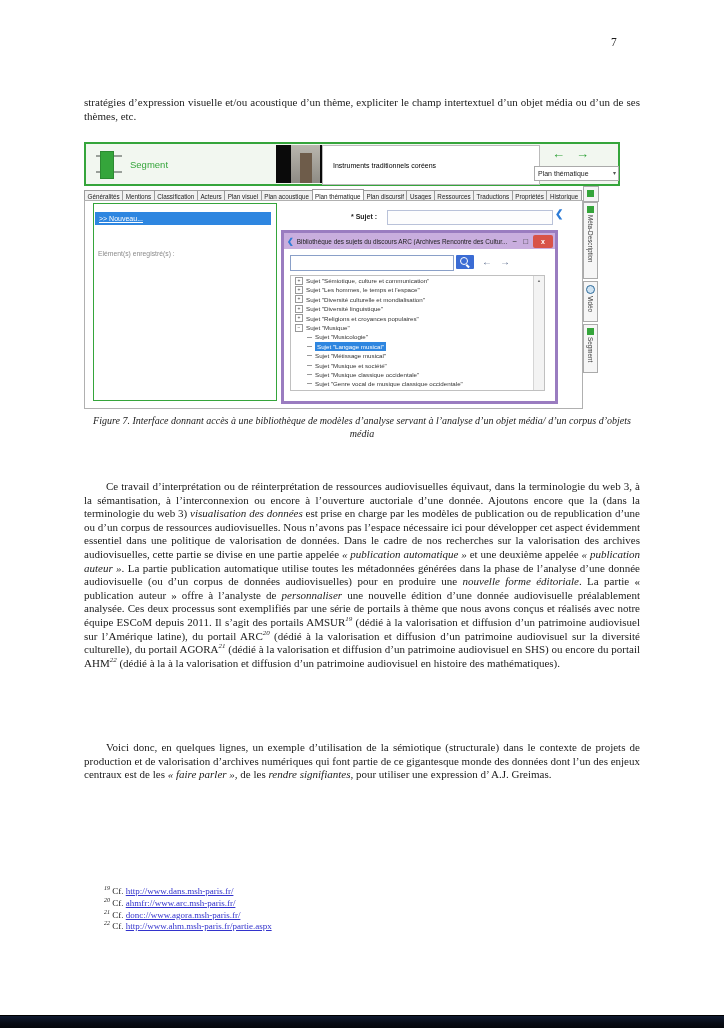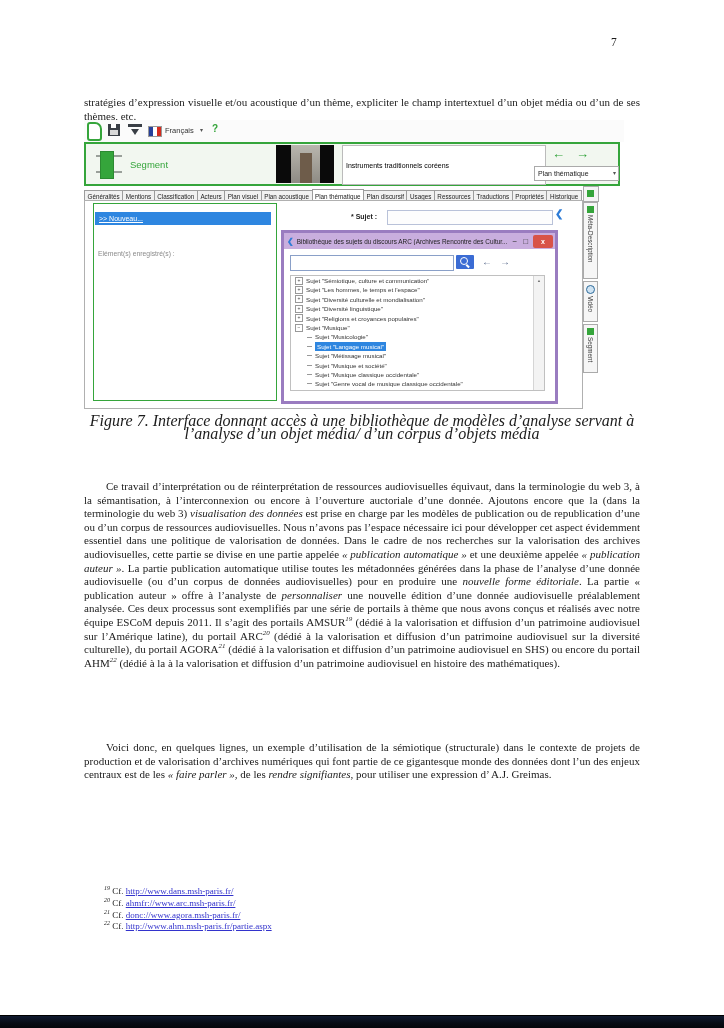--- a/index.html
+++ b/index.html
@@ -6,21 +6,21 @@
   body{width:724px;height:1028px;position:relative;background:#ffffff;overflow:hidden;
        font-family:"Liberation Serif",serif;color:#1b1b1b;}
   .pagenum{position:absolute;left:611px;top:36px;font-size:11.5px;}
   .body{position:absolute;left:72px;width:556px;margin:12px;font-size:11px;line-height:13.6px;
         text-align:justify;}
   .para1{top:84px;}
   .para2{top:468px;}
   .para3{top:729px;}
   .indent{text-indent:22px;}
   .caption{position:absolute;left:84px;top:414px;width:556px;text-align:center;
-           font-style:italic;font-size:16px;line-height:13px;}
+           font-style:italic;font-size:10px;line-height:13px;}
   sup{font-size:7px;line-height:0;font-style:italic;}
 
   
   .shot{position:absolute;left:84px;top:120px;width:540px;height:288px;
         font-family:"Liberation Sans",sans-serif;color:#222;}
   .toolbar{position:absolute;left:0;top:0;width:540px;height:22px;background:#fbfbfb;}
   .icon-doc{position:absolute;left:3px;top:2px;width:11px;height:15px;background:#fff;
             border:2px solid #35a53b;border-radius:3px 7px 3px 3px;}
   .icon-floppy{position:absolute;left:24px;top:4px;width:12px;height:12px;background:#3a3f46;}
   .icon-floppy:before{content:"";position:absolute;left:3px;top:0;width:5px;height:4px;background:#fff;}
@@ -41,22 +41,22 @@
             border:2px solid #35a53b;}
   .seg-icon{position:absolute;left:10px;top:7px;width:26px;height:26px;}
   .seg-icon .frame{position:absolute;left:0;top:4px;width:26px;height:2px;background:#9aa09a;}
   .seg-icon .frame2{position:absolute;left:0;top:20px;width:26px;height:2px;background:#9aa09a;}
   .seg-icon .bar{position:absolute;left:4px;top:0;width:12px;height:26px;background:#35a53b;border:1px solid #2c8a31;}
   .seg-label{position:absolute;left:44px;top:15px;font-size:9.5px;color:#35a53b;}
   .thumb{position:absolute;left:190px;top:1px;width:58px;height:38px;background:#0a0a0a;}
   .thumb .mid{position:absolute;left:15px;top:0;width:29px;height:38px;
               background:linear-gradient(180deg,#b9b6ae,#8e8b84);}
   .thumb .fig{position:absolute;left:24px;top:8px;width:12px;height:30px;background:#6e5c4a;}
-  .seg-title{position:absolute;left:256px;top:1px;width:196px;height:34px;background:#fff;
-             border:1px solid #bbb;font-size:7px;padding:2px 3px;font-family:"Liberation Sans",sans-serif;}
+  .seg-title{position:absolute;left:236px;top:1px;width:196px;height:34px;background:#fff;
+             border:1px solid #bbb;font-size:7px;padding:2px 10px;font-family:"Liberation Sans",sans-serif;}
   .nav-prev{position:absolute;left:466px;top:2px;font-size:13px;color:#2fa238;font-weight:bold;}
   .nav-next{position:absolute;left:490px;top:2px;font-size:13px;color:#2fa238;font-weight:bold;}
   .plan-dd{position:absolute;left:448px;top:22px;width:80px;height:13px;background:#fff;
            border:1px solid #aaa;font-size:7px;line-height:13px;padding-left:3px;color:#222;}
   .plan-dd .dd{position:absolute;right:2px;top:0;font-size:6px;color:#555;}
 
   .tabs{position:absolute;left:0;top:66px;height:15px;white-space:nowrap;}
   .tab{display:inline-block;font-size:6.3px;line-height:10px;padding:1px 2.5px;
        border:1px solid #9c9c9c;border-bottom:1px solid #9c9c9c;background:#f1f1f1;
        margin-right:-1px;color:#222;vertical-align:bottom;}
@@ -124,36 +124,20 @@
 <body>
 
 <div class="page">
 
   <div class="pagenum">7</div>
 
   <p class="body para1">stratégies d’expression visuelle et/ou acoustique d’un thème, expliciter le champ intertextuel d’un objet média ou d’un de ses thèmes, etc.</p>
 
   <div class="shot">
 
-    <div class="toolbar">
-      <span class="icon-doc"></span>
-      <span class="icon-floppy"></span>
-      <span class="icon-export">
-          <span class="bar"></span>
-          <span class="tri"></span>
-        </span>
-      <span class="flag">
-          <i class="b"></i>
-          <i class="w"></i>
-          <i class="r"></i>
-        </span>
-      <span class="lang">Français</span>
-      <span class="lang-caret">▾</span>
-      <span class="help">?</span>
-    </div>
 
     <div class="segpanel">
       <span class="seg-icon">
         <span class="frame"></span>
           <span class="frame2"></span>
           <span class="bar"></span>
       </span>
       <span class="seg-label">Segment</span>
       <span class="thumb">
           <span class="mid"></span>

